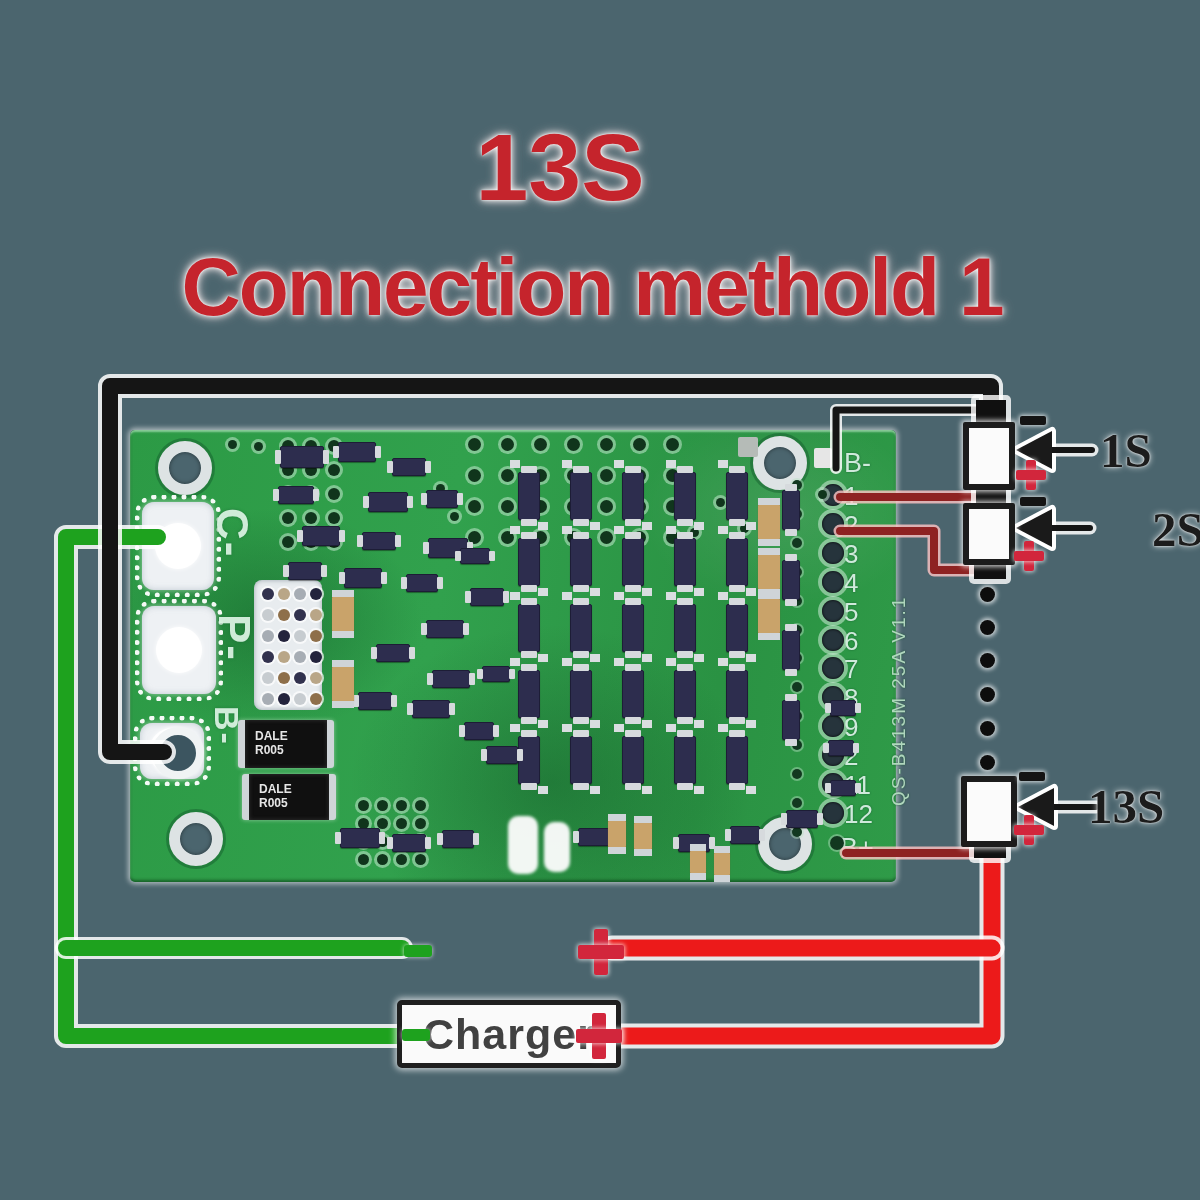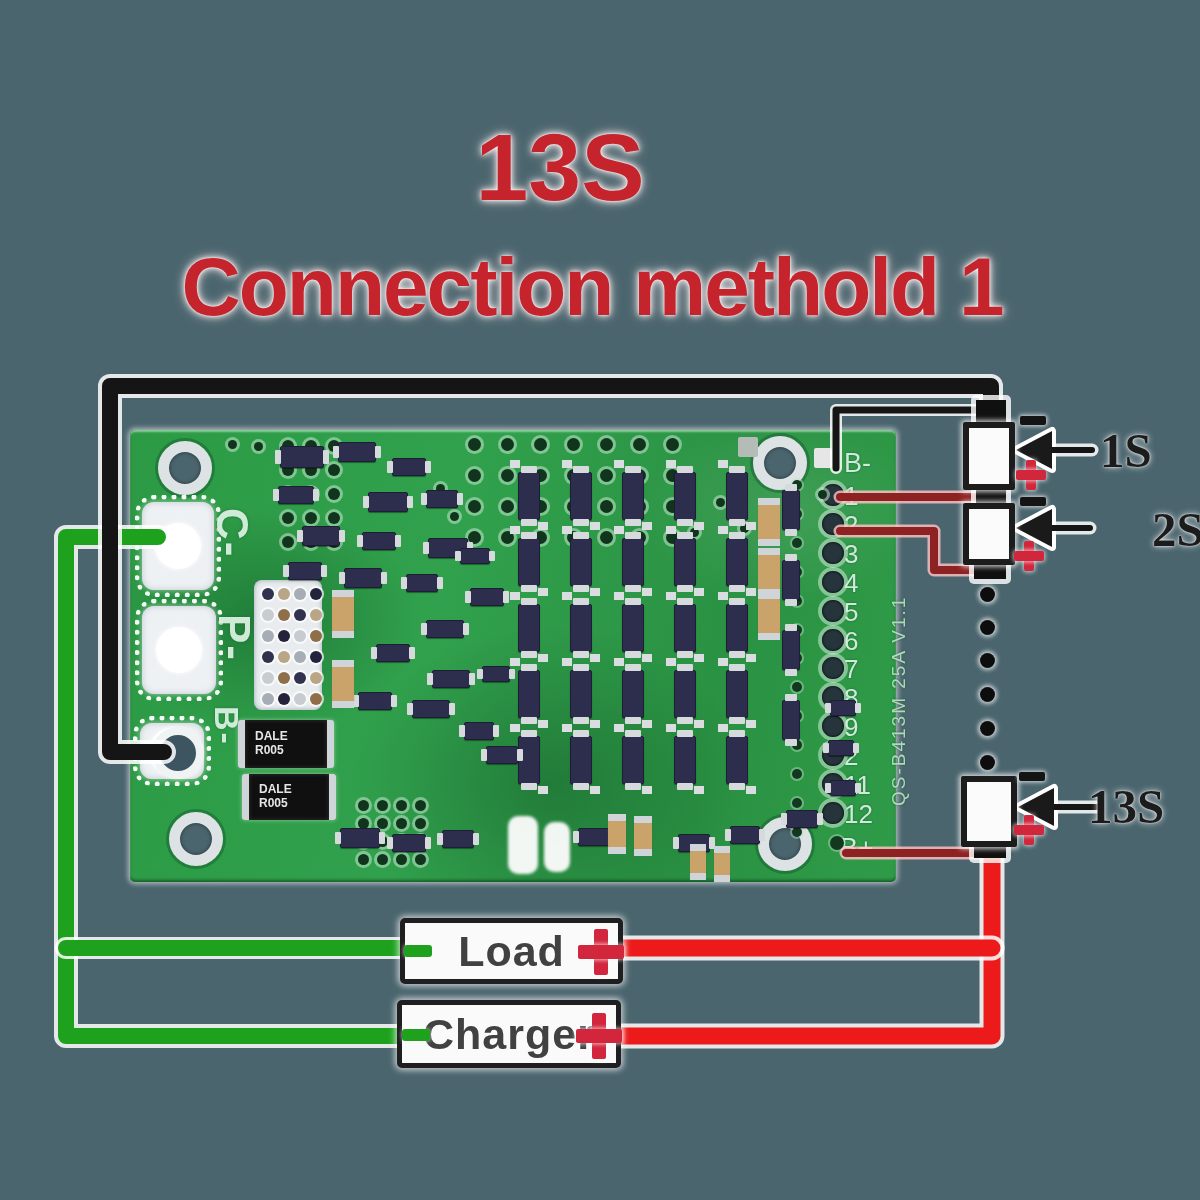--- a/index.html
+++ b/index.html
@@ -495,23 +495,20 @@
 
   <div id="dots">
       <div class="dot" style="left: 980px; top: 586.5px;"></div>
       <div class="dot" style="left: 980px; top: 619.5px;"></div>
       <div class="dot" style="left: 980px; top: 652.5px;"></div>
       <div class="dot" style="left: 980px; top: 686.5px;"></div>
       <div class="dot" style="left: 980px; top: 720.5px;"></div>
       <div class="dot" style="left: 980px; top: 754.5px;"></div>
     </div>
 
-  <div class="conn-box" style="left:400px;top:918px;width:223px;height:66px;">
-    <span class="conn-label">Load</span>
-  </div>
   <div class="conn-box" style="left:397px;top:1000px;width:224px;height:68px;">
     <span class="conn-label">Charger</span>
   </div>
   <div class="gdash" style="left:404px;top:945px;"></div>
   <div class="gdash" style="left:402px;top:1029px;"></div>
   <div class="plus plus-lg" style="left:578px;top:929px;">
       <i></i>
       <i></i>
     </div>
   <div class="plus plus-lg" style="left:576px;top:1013px;">

